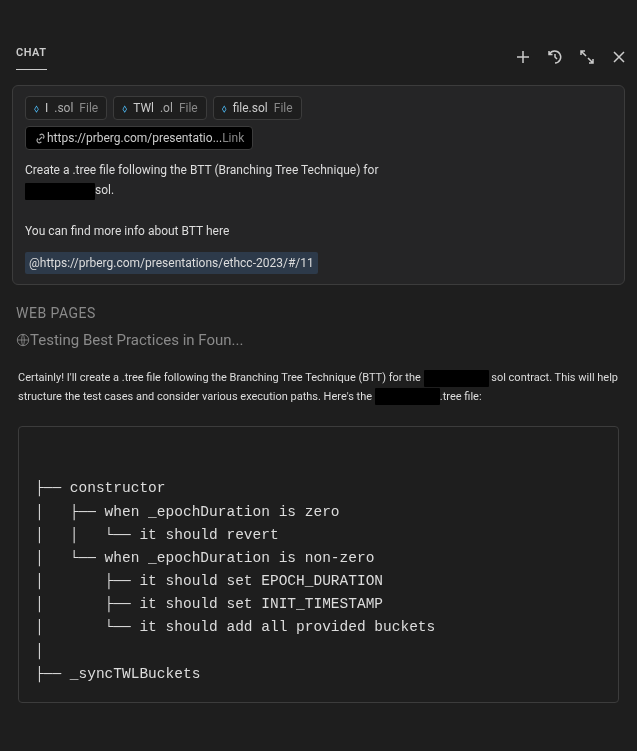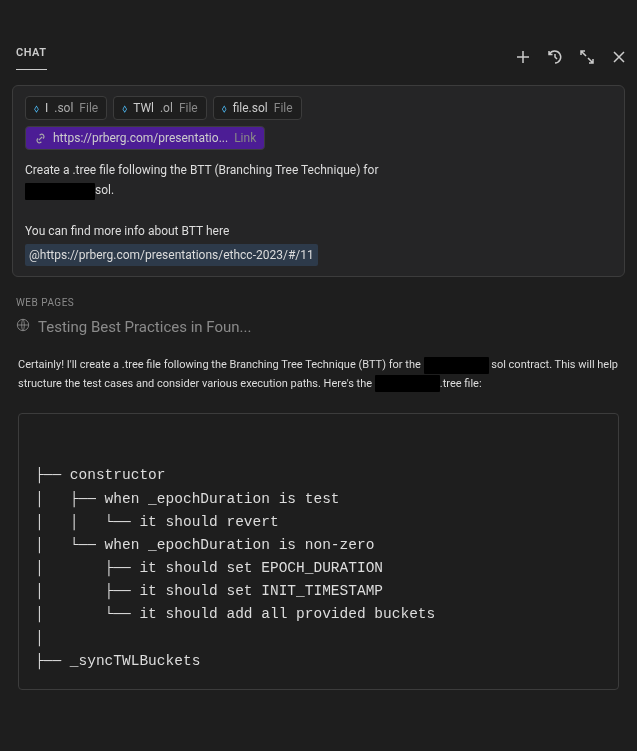--- a/index.html
+++ b/index.html
@@ -78,22 +78,21 @@
     }
     .chip-ext {
       color: #aaaaaa;
     }
     .chip-type {
       color: #888888;
     }
     .link-chip {
       display: inline-flex;
       align-items: center;
-      gap: 6px;
-      background: #4c1d95;
+      background: #000000;
       border: 1px solid #3c3c3c;
       border-radius: 4px;
       padding: 4px 8px;
       font-size: 12px;
       color: #cccccc;
     }
     .link-chip svg {
       width: 13px;
       height: 13px;
     }
@@ -108,31 +107,31 @@
       display: inline-block;
       height: 17px;
       vertical-align: middle;
       border-radius: 1px;
     }
     .url-highlight {
       background: #2d3a4a;
       padding: 1px 4px;
       border-radius: 2px;
       display: inline-block;
-      margin-top: 2px;
+      margin-top: 10px;
     }
     .section-label {
-      font-size: 10px;
+      font-size: 14px;
       color: #8a8a8a;
       letter-spacing: 0.5px;
       margin: 20px 0 8px 4px;
     }
     .webpage-row {
       display: flex;
-      gap: 8px;
+      align-items: center;
       color: #8a8a8a;
       font-size: 15px;
       padding: 2px 4px;
     }
     .webpage-row svg {
       width: 14px;
       height: 14px;
       flex-shrink: 0;
     }
     .assistant-message {
@@ -222,21 +221,21 @@
         <path d="M1.5 8h13M8 1.5c2 2 2 11 0 13M8 1.5c-2 2-2 11 0 13"></path>
       </svg>
     <span>Testing Best Practices in Foun...</span>
   </div>
 
   <div class="assistant-message">
     <span>Certainly! I'll create a .tree file following the Branching Tree Technique (BTT) for the </span><span class="redacted" style="width:65px"></span> <span>sol contract. This will help structure the test cases and consider various execution paths. Here's the </span><span class="redacted" style="width:65px"></span><span>.tree file:</span>
   </div>
 
   <div class="code-block"><span>├── constructor</span>
-<span>│   ├── when _epochDuration is test</span>
+<span>│   ├── when _epochDuration is zero</span>
 <span>│   │   └── it should revert</span>
 <span>│   └── when _epochDuration is non-zero</span>
 <span>│       ├── it should set EPOCH_DURATION</span>
 <span>│       ├── it should set INIT_TIMESTAMP</span>
 <span>│       └── it should add all provided buckets</span>
 <span>│</span>
 <span>├── _syncTWLBuckets</span></div>
 </div>
 
 </body></html>

